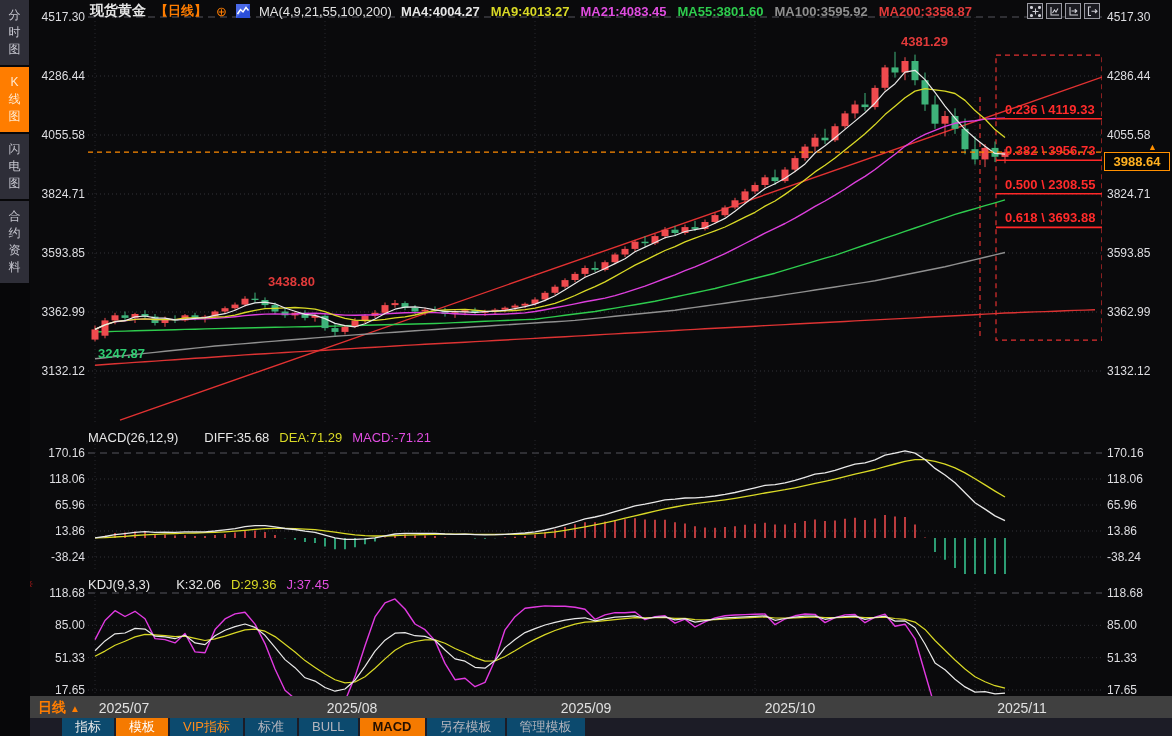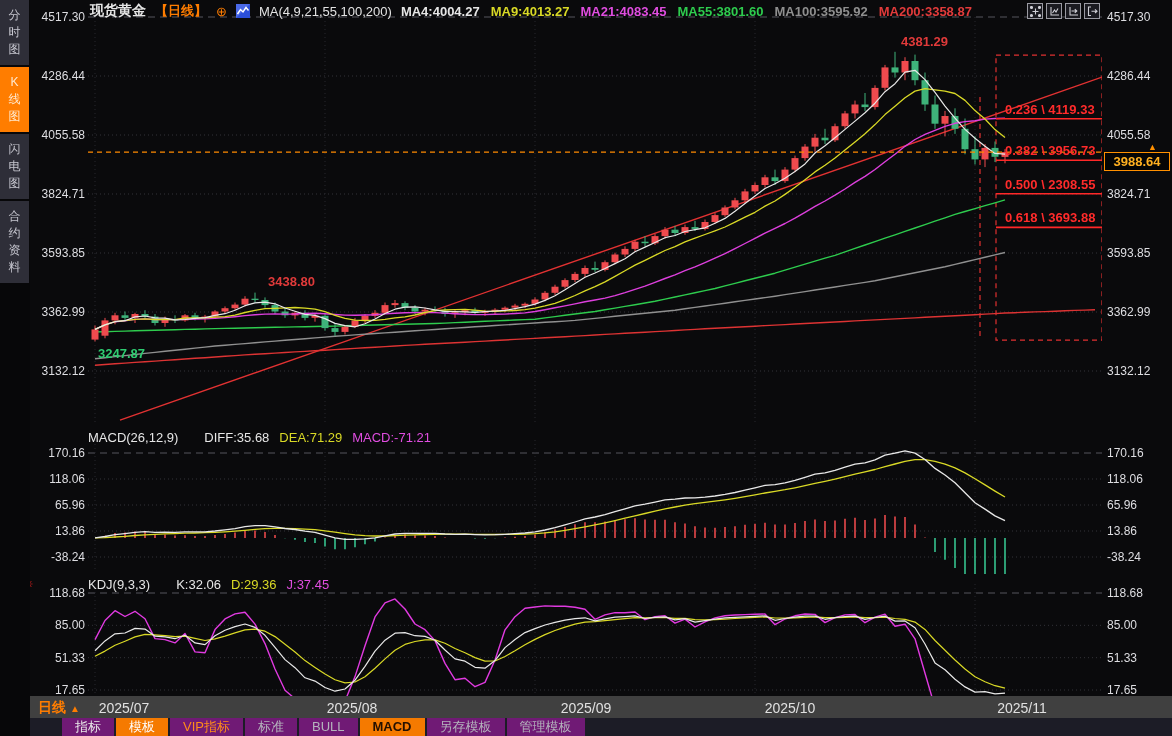--- a/index.html
+++ b/index.html
@@ -36,21 +36,21 @@
   #price-box{position:absolute;left:1104px;width:64px;height:17px;background:#050505;
              border:1px solid #ff9000;color:#ffb020;font-weight:bold;font-size:13px;
              text-align:center;line-height:17px;z-index:4;}
   #price-arrow{position:absolute;left:1148px;color:#ff9000;font-size:9px;z-index:5;}
   
   #daterow{position:absolute;left:30px;right:0;top:696px;height:22px;background:#404040;z-index:4;}
   #period-label{position:absolute;left:8px;top:3px;color:#ff7d00;font-weight:bold;font-size:14px;cursor:pointer;}
   .date-lbl{position:absolute;top:4px;transform:translateX(-50%);color:#e0e0e0;font-weight:normal;font-size:14px;}
   #toolbar{position:absolute;left:0;right:0;top:718px;height:18px;background:#1c1c26;display:flex;
            padding-left:62px;z-index:4;}
-  .tb-btn{height:18px;line-height:18px;padding:0 13px;margin-right:2px;background:#701a75;
+  .tb-btn{height:18px;line-height:18px;padding:0 13px;margin-right:2px;background:#0c4a6e;
           color:#e8e8e8;font-size:13px;cursor:pointer;white-space:nowrap;}
   .tb-btn.muted{color:#b4b4bc;}
   .tb-btn.orange-bg{background:#f57a00;color:#fff;}
   .tb-btn.orange-bg-dark{background:#f57a00;color:#241000;font-weight:bold;}
   .tb-btn.orange-text{color:#ff8c1a;text-align:right;}
   svg#chart{position:absolute;left:0;top:0;z-index:2;}
 </style>
 </head>
 <body>
 

